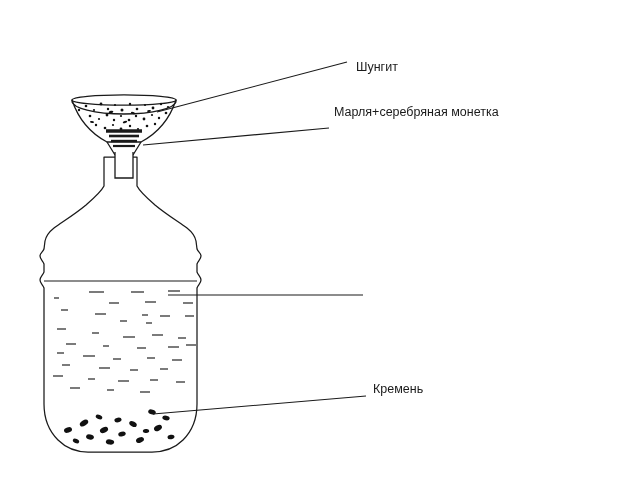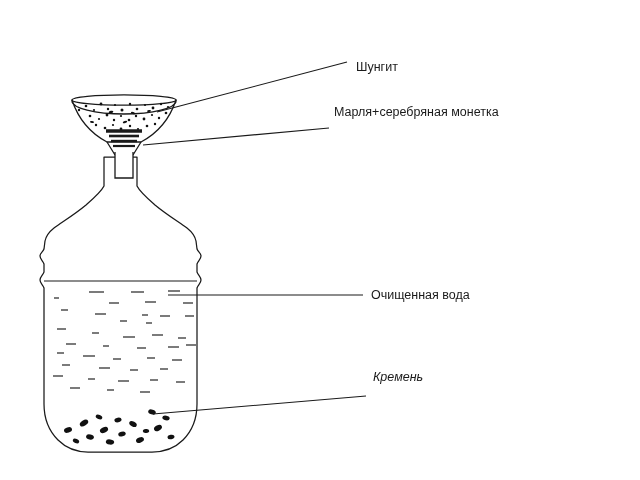--- a/index.html
+++ b/index.html
@@ -29,21 +29,21 @@
     position: absolute;
     font-family: "Liberation Sans", sans-serif;
     font-size: 12.5px;
     color: #1a1a1a;
     white-space: nowrap;
     line-height: 1;
   }
   #label-shungite   { left: 356px; top: 61px; text-align: center; }
   #label-gauze      { left: 334px; top: 106px; }
   #label-water      { left: 371px; top: 289px; }
-  #label-flint      { left: 373px; top: 371px; font-style: italic; }
+  #label-flint      { left: 373px; top: 383px; }
 </style>
 </head>
 <body>
 
 <div id="canvas">
 
   <svg id="diagram-svg" viewBox="0 0 640 480">
 
     <g>
 
@@ -213,17 +213,16 @@
       <path d="M143,145 L329,128"></path>
       <path d="M168,295 L363,295"></path>
       <path d="M153,414 L366,396"></path>
     </g>
   </svg>
 
   <div class="label" id="label-shungite">Шунгит</div>
 
   <div class="label" id="label-gauze">Марля+серебряная монетка</div>
 
-  <div class="label" id="label-water">Очищенная вода</div>
 
   <div class="label" id="label-flint">Кремень</div>
 
 </div>
 
 </body></html>

